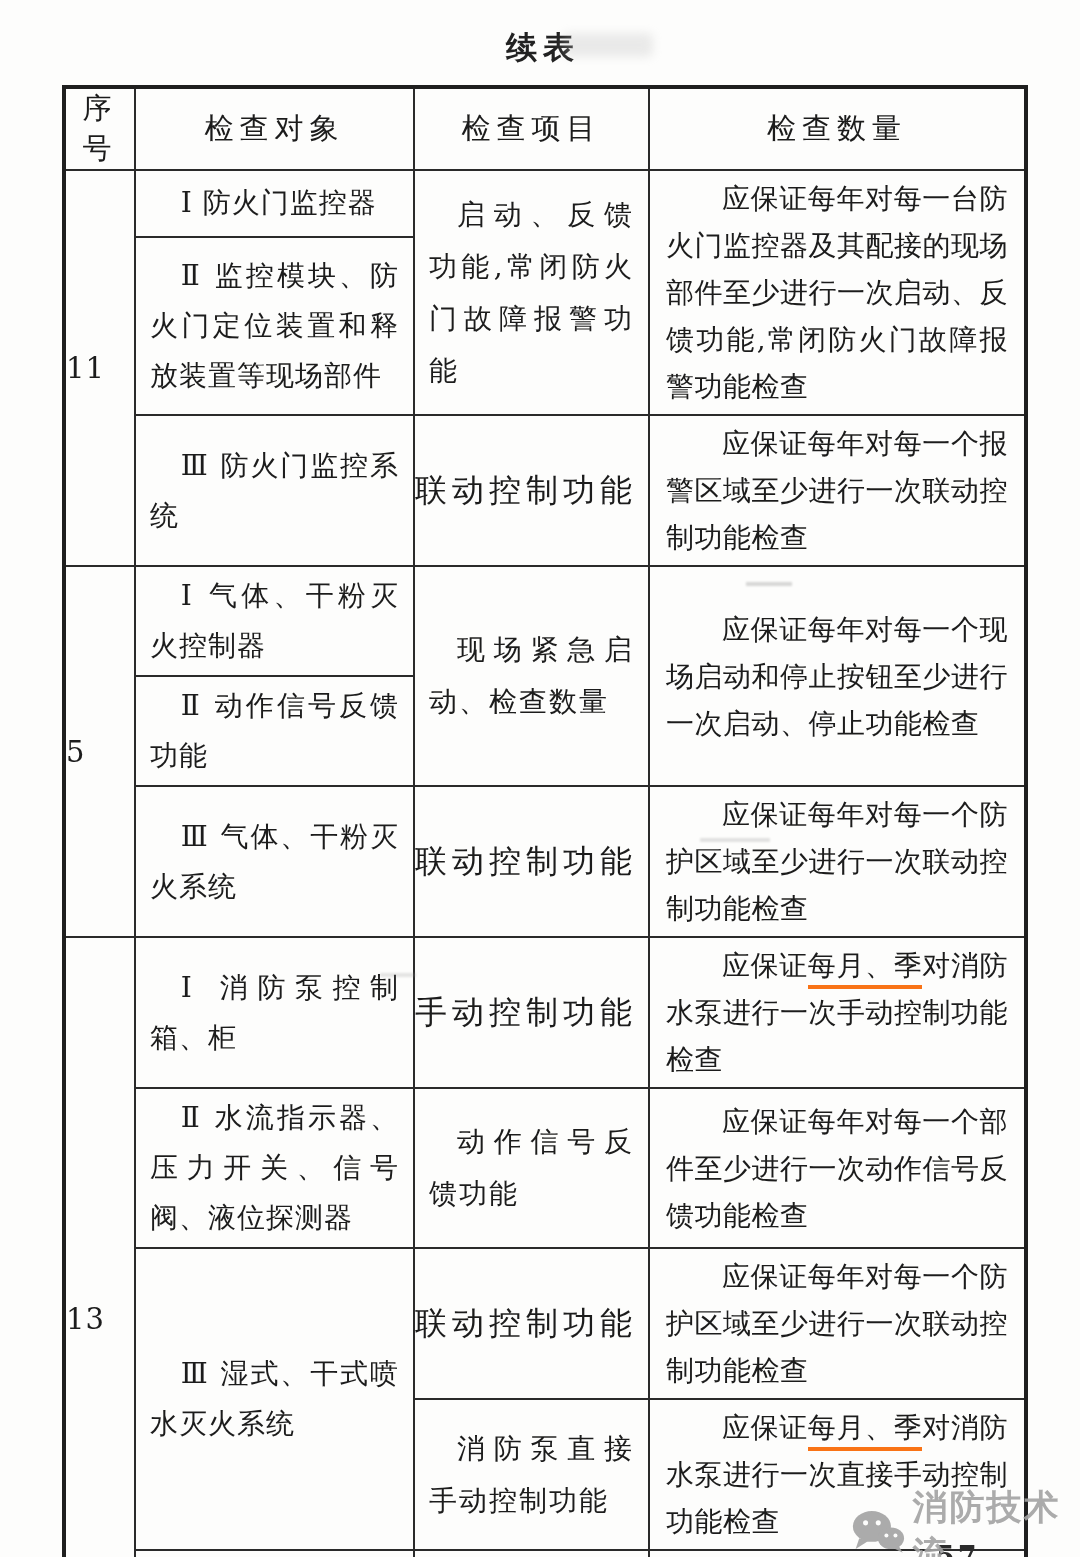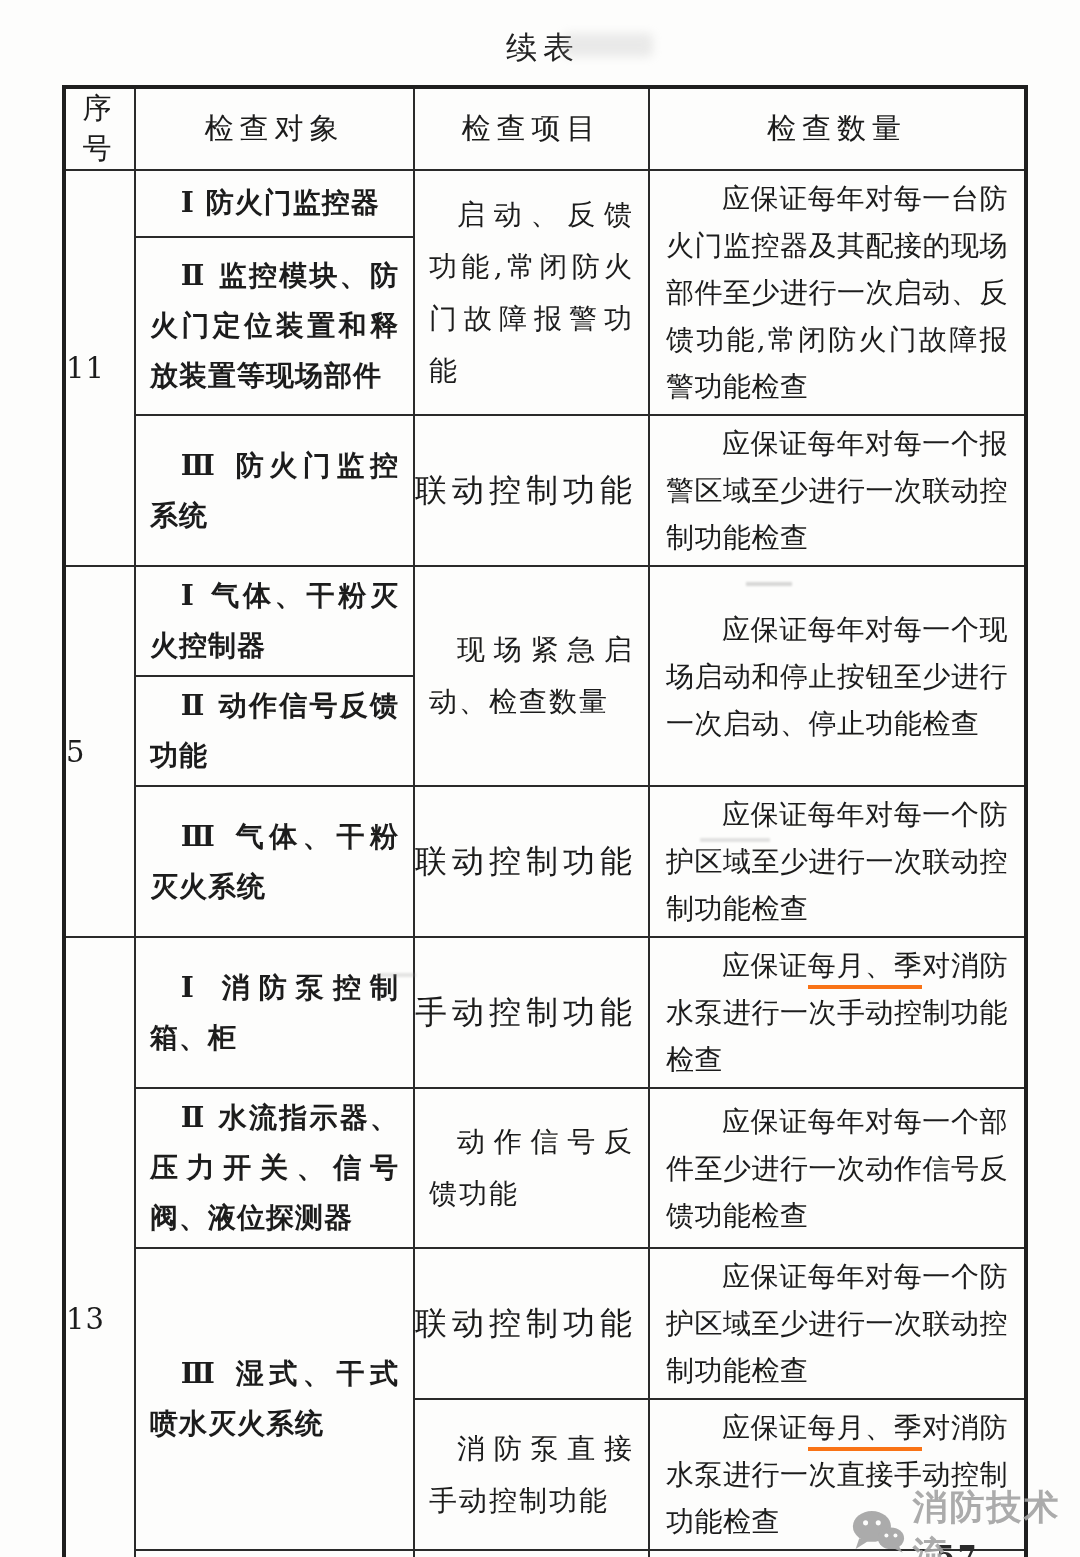--- a/index.html
+++ b/index.html
@@ -8,21 +8,21 @@
     background:#fdfdfc;
     position:relative;
     overflow:hidden;
     font-family:"DejaVu Serif", serif;
     color:#1c1c1c;
   }
   .page-title{
     position:absolute;top:27px;left:62px;width:962px;
     text-align:center;
     font-family:"DejaVu Sans", sans-serif;
-    font-size:31px;font-weight:normal;letter-spacing:6px;
+    font-size:31px;font-weight:bold;letter-spacing:6px;
     color:#222;
     margin:0;
   }
   .title-smudge{
     position:absolute;top:33px;left:563px;width:90px;height:24px;
     background:#b9b9b9;opacity:.28;filter:blur(5px);
     border-radius:6px;
   }
   table.tbl{
     position:absolute;left:62px;top:85px;
@@ -44,21 +44,21 @@
   
   .h52{height:46px}.h141{height:135px}.h138{height:132px}
   .h115{height:109px}.h112{height:106px}.h140{height:134px}
   .h142{height:136px}.h139{height:133px}.h133{height:127px}
   .no-cell{text-align:left;font-size:29px;letter-spacing:1px;}
   .cellp{
     margin:0;padding:4px 14px;
     font-size:28px;line-height:50px;
     text-align:justify;text-justify:inter-ideograph;
   }
-  .obj .cellp{text-indent:1.1em;letter-spacing:1px;font-weight:bold;}
+  .obj .cellp{text-indent:1.1em;letter-spacing:1px;}
   .item .cellp{text-indent:1em;line-height:52px;letter-spacing:2px;}
   .qty .cellp{text-indent:2em;line-height:47px;letter-spacing:.5px;padding:4px 16px;border-radius:20px;}
   .center-line{
     display:block;text-align:left;text-indent:0;
     font-size:32px;letter-spacing:5px;line-height:1.4;
   }
   .ul-red{
     border-bottom:4px solid #f97316;
     padding-bottom:3px;
   }

